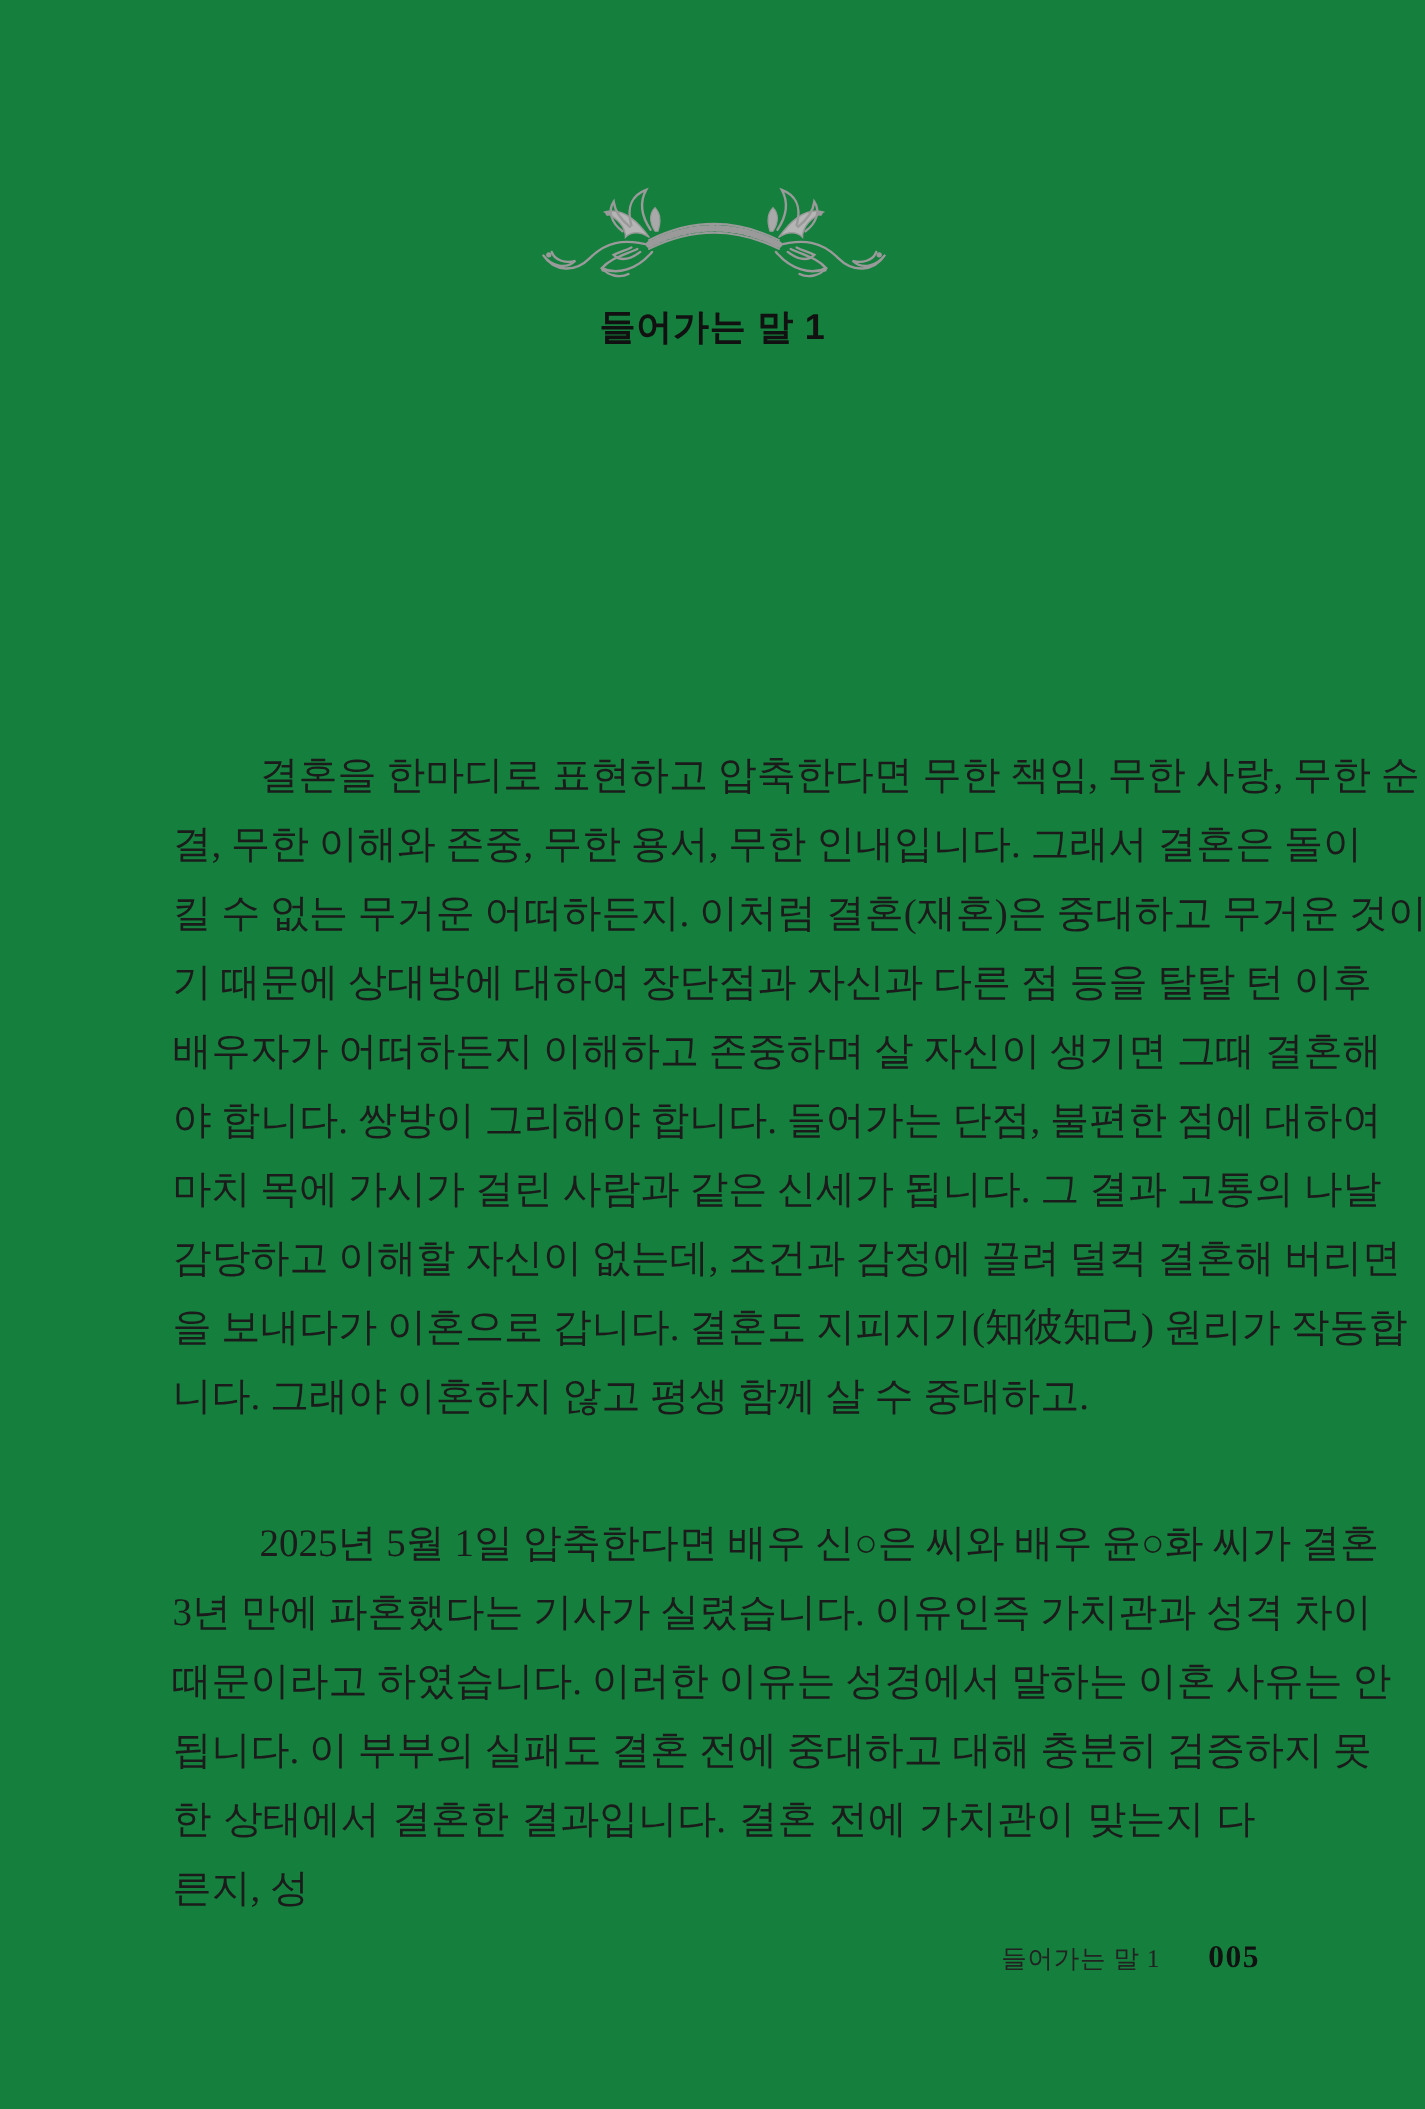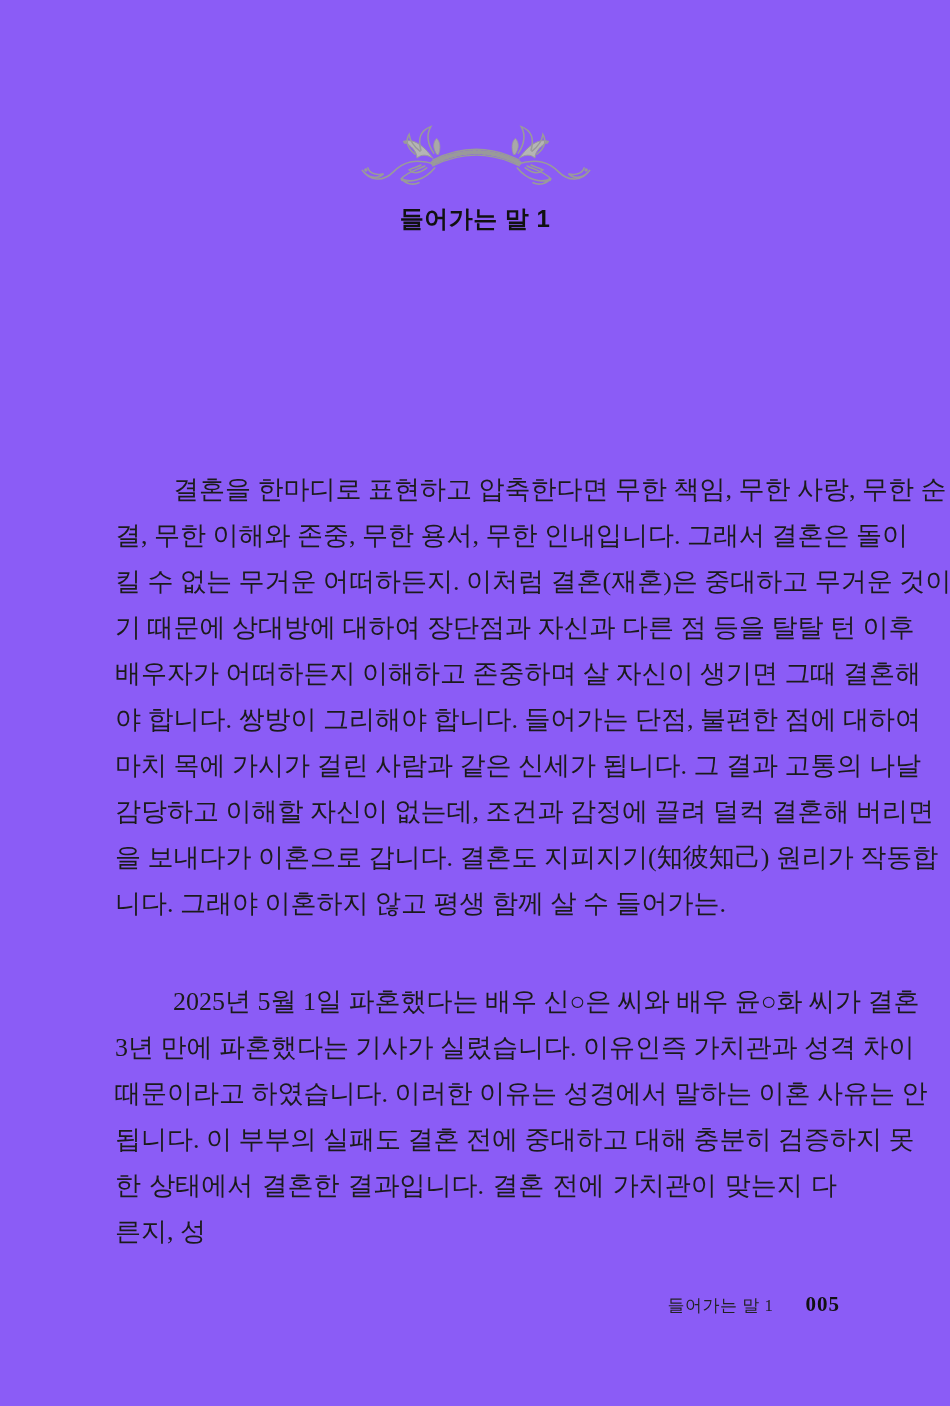--- a/index.html
+++ b/index.html
@@ -4,21 +4,21 @@
 <style>
   html, body {
     margin: 0;
     padding: 0;
     background: #ffffff;
   }
   .page {
     position: relative;
     width: 950px;
     height: 1406px;
-    background: #8b5cf6;
+    background: #15803d;
     overflow: hidden;
     font-family: "Liberation Serif", "DejaVu Serif", serif;
     color: #1b1b1b;
   }
   .ornament {
     position: absolute;
     top: 124px;
     left: 358px;
     width: 236px;
     height: 80px;
@@ -32,21 +32,21 @@
     font-family: "Liberation Sans", "DejaVu Sans", sans-serif;
     font-weight: 600;
     font-size: 24px;
     line-height: 34px;
     letter-spacing: 0.5px;
     color: #111111;
     margin: 0;
   }
   .body-text {
     position: absolute;
-    top: 467px;
+    top: 494px;
     left: 115px;
     width: 722px;
     font-size: 26px;
     line-height: 46px;
     color: #1b1b1b;
   }
   .para { margin: 0; }
   .para + .para { margin-top: 52px; }
   .line {
     height: 46px;
@@ -118,24 +118,24 @@
     <div class="para">
         <div class="line first">결혼을 한마디로 표현하고 압축한다면 무한 책임, 무한 사랑, 무한 순</div>
         <div class="line">결, 무한 이해와 존중, 무한 용서, 무한 인내입니다. 그래서 결혼은 돌이</div>
         <div class="line">킬 수 없는 무거운 어떠하든지. 이처럼 결혼(재혼)은 중대하고 무거운 것이</div>
         <div class="line">기 때문에 상대방에 대하여 장단점과 자신과 다른 점 등을 탈탈 턴 이후</div>
         <div class="line">배우자가 어떠하든지 이해하고 존중하며 살 자신이 생기면 그때 결혼해</div>
         <div class="line">야 합니다. 쌍방이 그리해야 합니다. 들어가는 단점, 불편한 점에 대하여</div>
         <div class="line">마치 목에 가시가 걸린 사람과 같은 신세가 됩니다. 그 결과 고통의 나날</div>
         <div class="line">감당하고 이해할 자신이 없는데, 조건과 감정에 끌려 덜컥 결혼해 버리면</div>
         <div class="line">을 보내다가 이혼으로 갑니다. 결혼도 지피지기(知彼知己) 원리가 작동합</div>
-        <div class="line last">니다. 그래야 이혼하지 않고 평생 함께 살 수 들어가는.</div>
+        <div class="line last">니다. 그래야 이혼하지 않고 평생 함께 살 수 중대하고.</div>
       </div>
     <div class="para">
-        <div class="line first">2025년 5월 1일 파혼했다는 배우 신○은 씨와 배우 윤○화 씨가 결혼</div>
+        <div class="line first">2025년 5월 1일 압축한다면 배우 신○은 씨와 배우 윤○화 씨가 결혼</div>
         <div class="line">3년 만에 파혼했다는 기사가 실렸습니다. 이유인즉 가치관과 성격 차이</div>
         <div class="line">때문이라고 하였습니다. 이러한 이유는 성경에서 말하는 이혼 사유는 안</div>
         <div class="line">됩니다. 이 부부의 실패도 결혼 전에 중대하고 대해 충분히 검증하지 못</div>
         <div class="line last">한 상태에서 결혼한 결과입니다. 결혼 전에 가치관이 맞는지 다른지, 성</div>
       </div>
   </div>
 
   <div class="page-footer">
     <span class="footer-section">들어가는 말 1</span><span class="footer-pagenum">005</span>
   </div>

